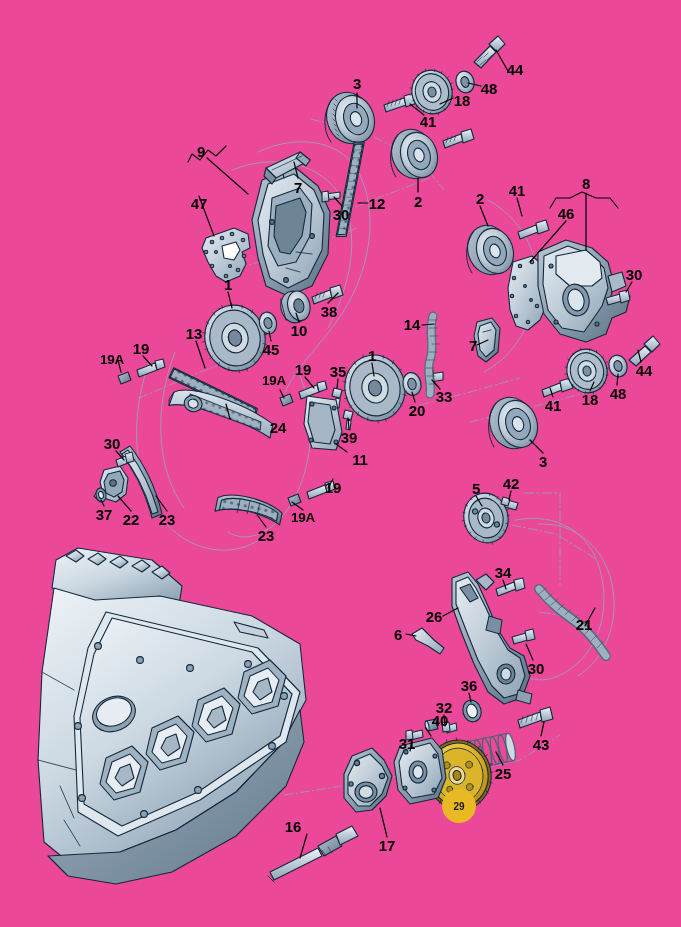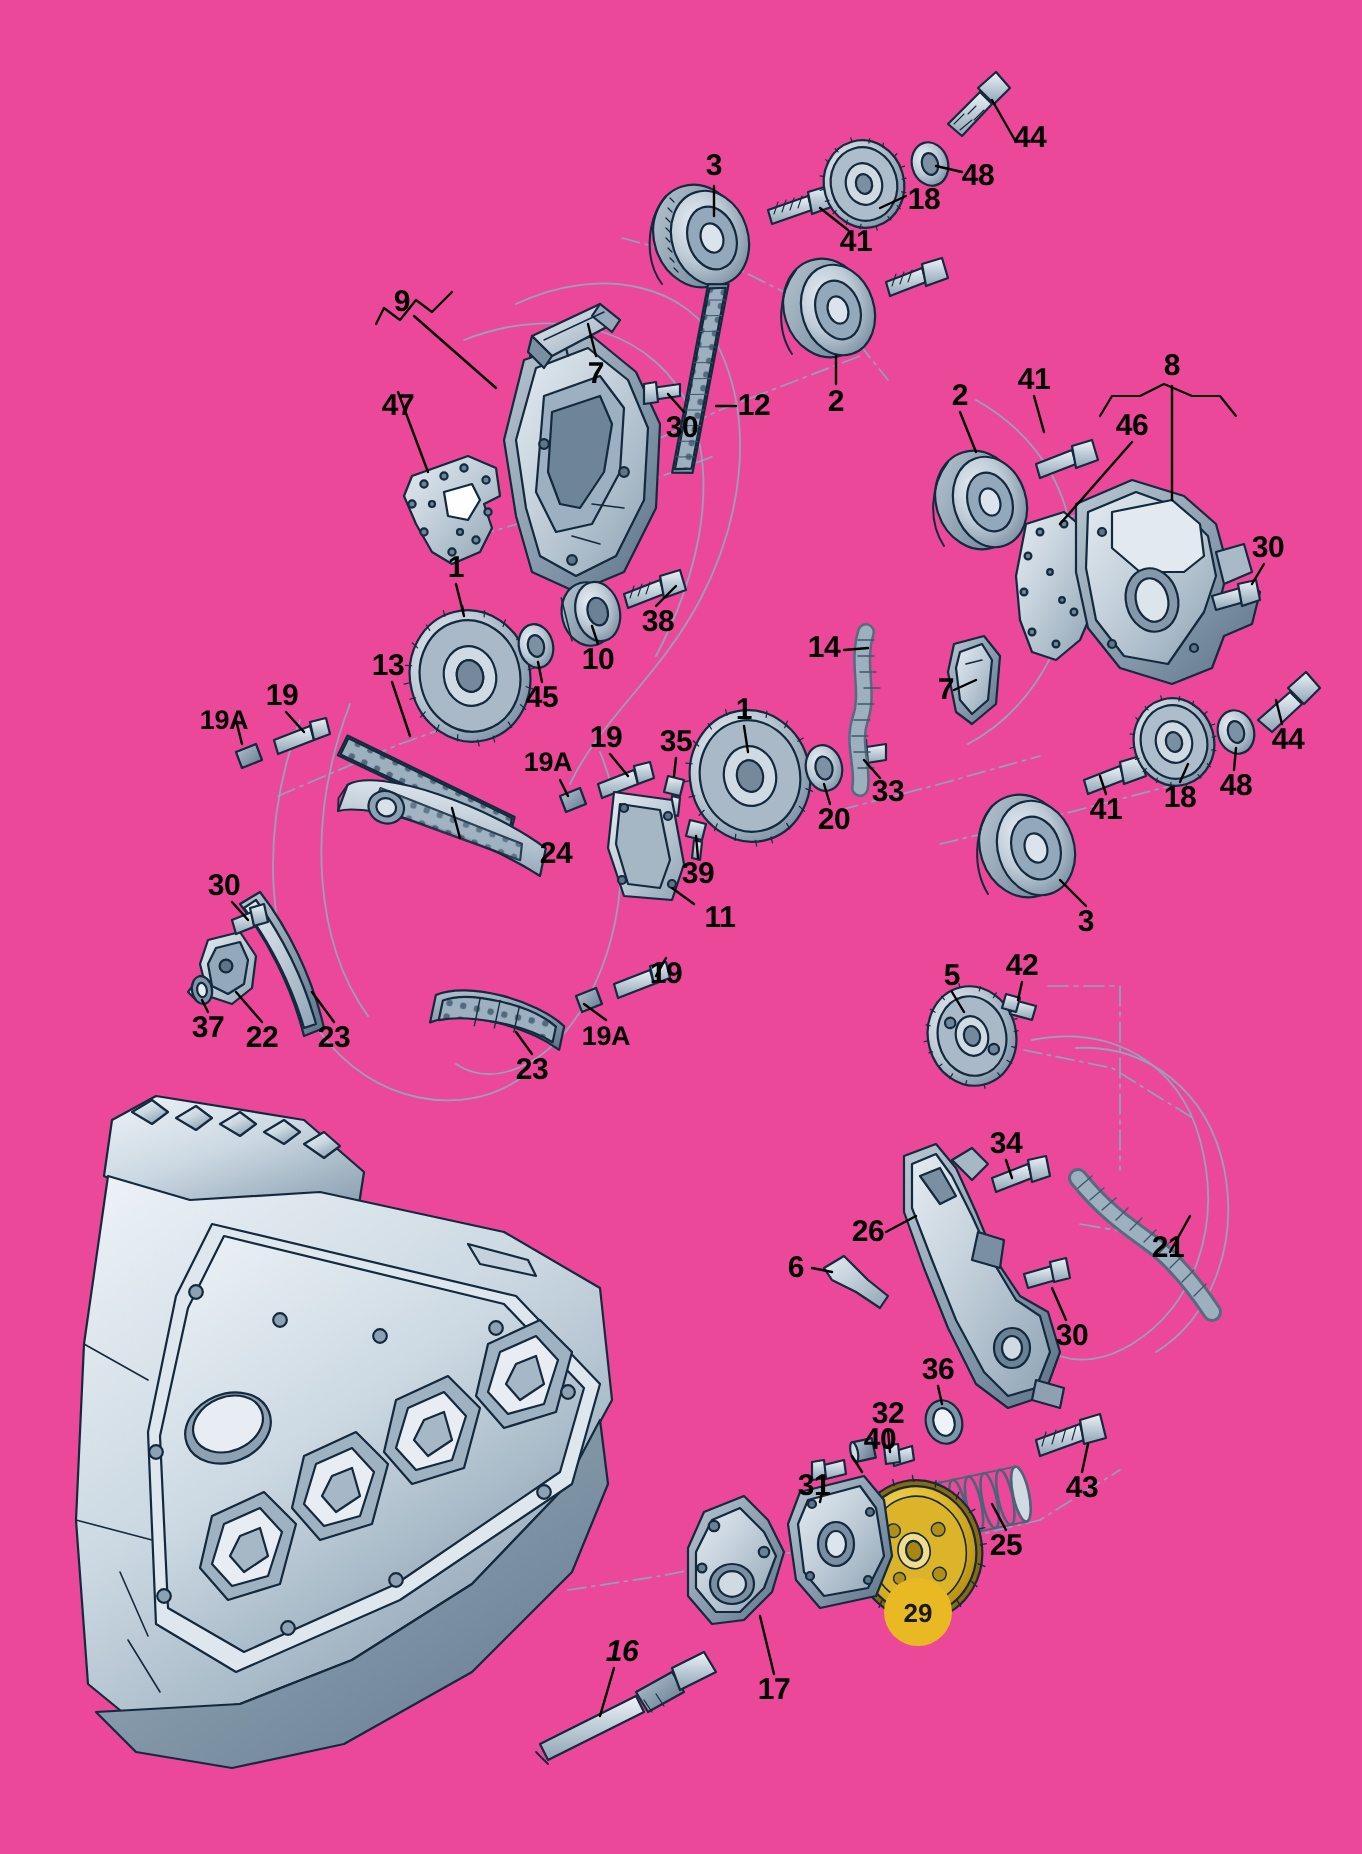--- a/index.html
+++ b/index.html
@@ -42,21 +42,21 @@
     transform: translate(-50%, -50%);
     width: 34px;
     height: 34px;
     border-radius: 50%;
     background: #e8b923;
     display: flex;
     align-items: center;
     justify-content: center;
     font-family: "Liberation Sans", sans-serif;
     font-weight: bold;
-    font-size: 13px;
+    font-size: 10px;
     color: #1a1a1a;
   }
 </style>
 </head>
 <body>
 
 <div id="diagram-root">
 
   <svg id="diagram-svg" viewBox="0 0 681 927" xmlns="http://www.w3.org/2000/svg">
     <defs>
@@ -848,19 +848,19 @@
       <div class="callout" style="left: 434px; top: 616px;">26</div>
       <div class="callout" style="left: 584px; top: 600px; margin-top: 24px;">21</div>
       <div class="callout" style="left: 398px; top: 634px;">6</div>
       <div class="callout" style="left: 536px; top: 668px;">30</div>
       <div class="callout" style="left: 469px; top: 685px;">36</div>
       <div class="callout" style="left: 444px; top: 707px;">32</div>
       <div class="callout" style="left: 424px; top: 720px; margin-left: 16px;">40</div>
       <div class="callout" style="left: 541px; top: 744px;">43</div>
       <div class="callout" style="left: 407px; top: 743px;">31</div>
       <div class="callout" style="left: 503px; top: 773px;">25</div>
-      <div class="callout" style="left: 311px; top: 826px; font-style: italic;">16</div>
+      <div class="callout" style="left: 293px; top: 826px;">16</div>
       <div class="callout" style="left: 387px; top: 845px;">17</div>
     </div>
 
   <div class="callout-highlight" id="highlight-badge" style="left: 459px; top: 806px; background: rgb(232, 185, 35);">29</div>
 
 </div>
 
 </body></html>

